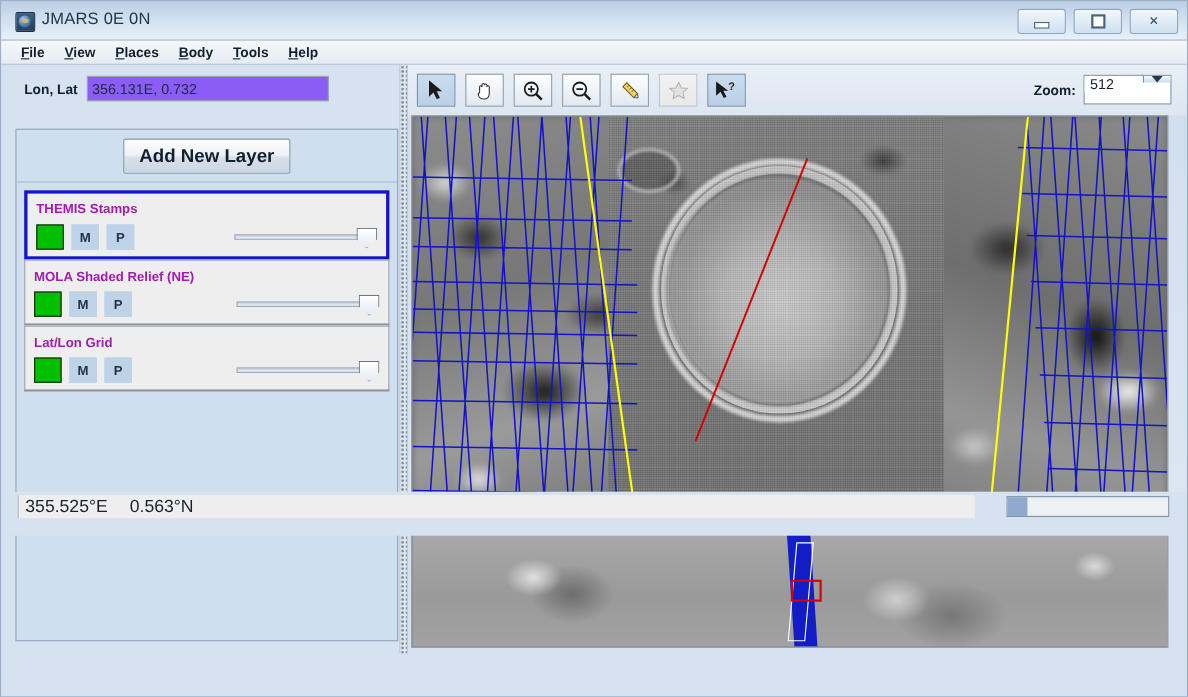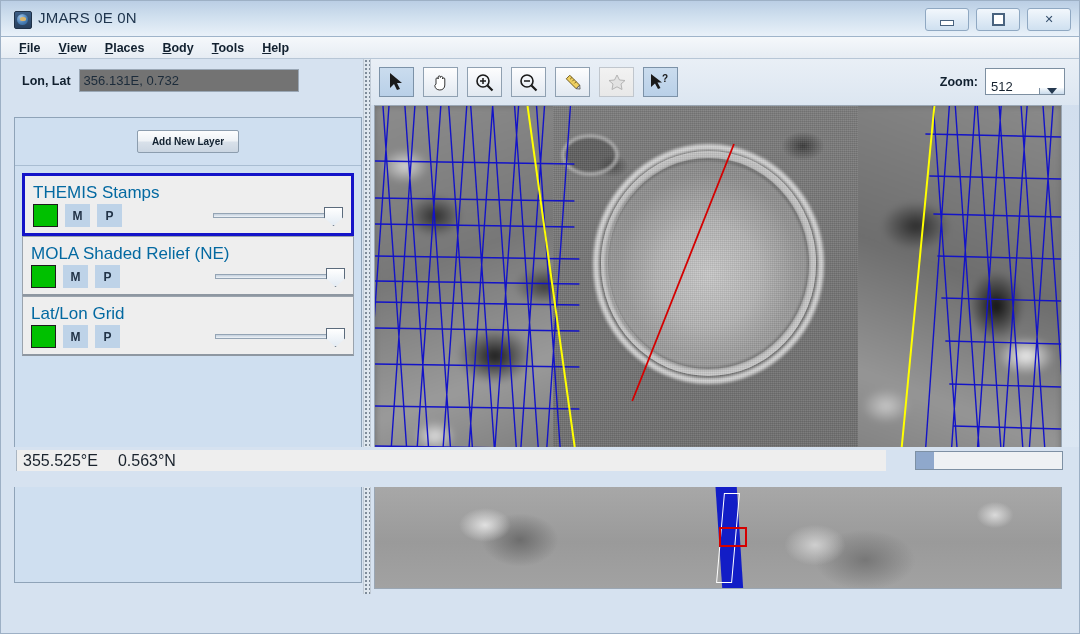--- a/index.html
+++ b/index.html
@@ -77,21 +77,21 @@
     background: #d6e2f0;
     box-sizing: border-box;
   }
   .lonlat-row {
     position: absolute; left: 22px; top: 10px;
     display: flex; align-items: center;
   }
   .lonlat-label { font-size: 12.5px; font-weight: bold; color: #11202f; margin-right: 8px; }
   .lonlat-input {
     width: 220px; height: 23px;
-    background: #737373; border: 1px solid #9aa7b5;
+    background: #8b5cf6; border: 1px solid #9aa7b5;
     font-size: 13px; color: #1c2b3a;
     padding: 0 4px; box-sizing: border-box;
     font-family: "Liberation Sans", sans-serif;
   }
 
   .tabstrip { position: absolute; left: 14px; top: 38px; width: 349px; height: 20px; }
   .tab {
     position: absolute; left: 6px; top: 0; height: 21px;
     padding: 0 14px;
     background: #dde8f4;
@@ -108,21 +108,21 @@
   }
   .layer-buttons {
     position: absolute; left: 0; top: 0; width: 100%; height: 48px;
     display: flex; align-items: center; justify-content: center; gap: 28px;
     border-bottom: 1px solid #a9bdd2;
     box-sizing: border-box;
   }
   .btn {
     background: linear-gradient(#fcfdfe 0%, #eef2f6 48%, #d9e1ea 52%, #cbd6e2 100%);
     border: 1px solid #8c9dae; border-radius: 2px;
-    font-size: 10px; font-weight: bold; color: #11202f;
+    font-size: 17px; font-weight: bold; color: #11202f;
     padding: 5px 14px; cursor: pointer;
     font-family: "Liberation Sans", sans-serif;
     display: flex; align-items: center; gap: 7px; text-align: right;
   }
   .caret-down {
     width: 0; height: 0;
     border-left: 5px solid transparent; border-right: 5px solid transparent;
     border-top: 6px solid #11202f;
   }
 
@@ -139,21 +139,21 @@
     box-sizing: border-box;
     margin-bottom: 0;
     cursor: pointer;
   }
   .layer-row.selected {
     border: 3px solid #1313c8;
     height: 63px;
   }
   .layer-name {
     position: absolute; left: 8px; top: 7px;
-    font-size: 17px; font-weight: normal; color: #0369a1;
+    font-size: 12px; font-weight: bold; color: #a21caf;
   }
   .layer-controls {
     position: absolute; left: 8px; top: 28px;
     display: flex; align-items: center; gap: 7px;
   }
   .swatch {
     width: 23px; height: 21px;
     background: #00c000; border: 1px solid #1d1d1d;
   }
   .mini-btn {
@@ -208,21 +208,21 @@
     cursor: pointer;
   }
   .tool.active { background: linear-gradient(#cadcee, #b9d0e8); border-color: #7c92a8; }
   .tool.disabled { background: linear-gradient(#f2f2f2, #e8e8e8); border-color: #c0c6cd; cursor: default; }
   .zoomwrap {
     position: absolute; right: 15px; top: 9px;
     display: flex; align-items: center; gap: 7px;
   }
   .zoom-label { font-size: 12.5px; font-weight: bold; color: #11202f; }
   .combo {
-    display: flex; align-items: flex-end;
+    display: flex; align-items: flex-start;
     border: 1px solid #7d8fa1; background: #fff; height: 25px;
   }
   .combo .value {
     width: 48px; font-size: 13px; color: #16222f;
     display: flex; align-items: center; padding-left: 5px;
     background: #fff;
   }
   .combo .arrow {
     width: 24px;
     background: linear-gradient(#f6fafd, #cadbec);

